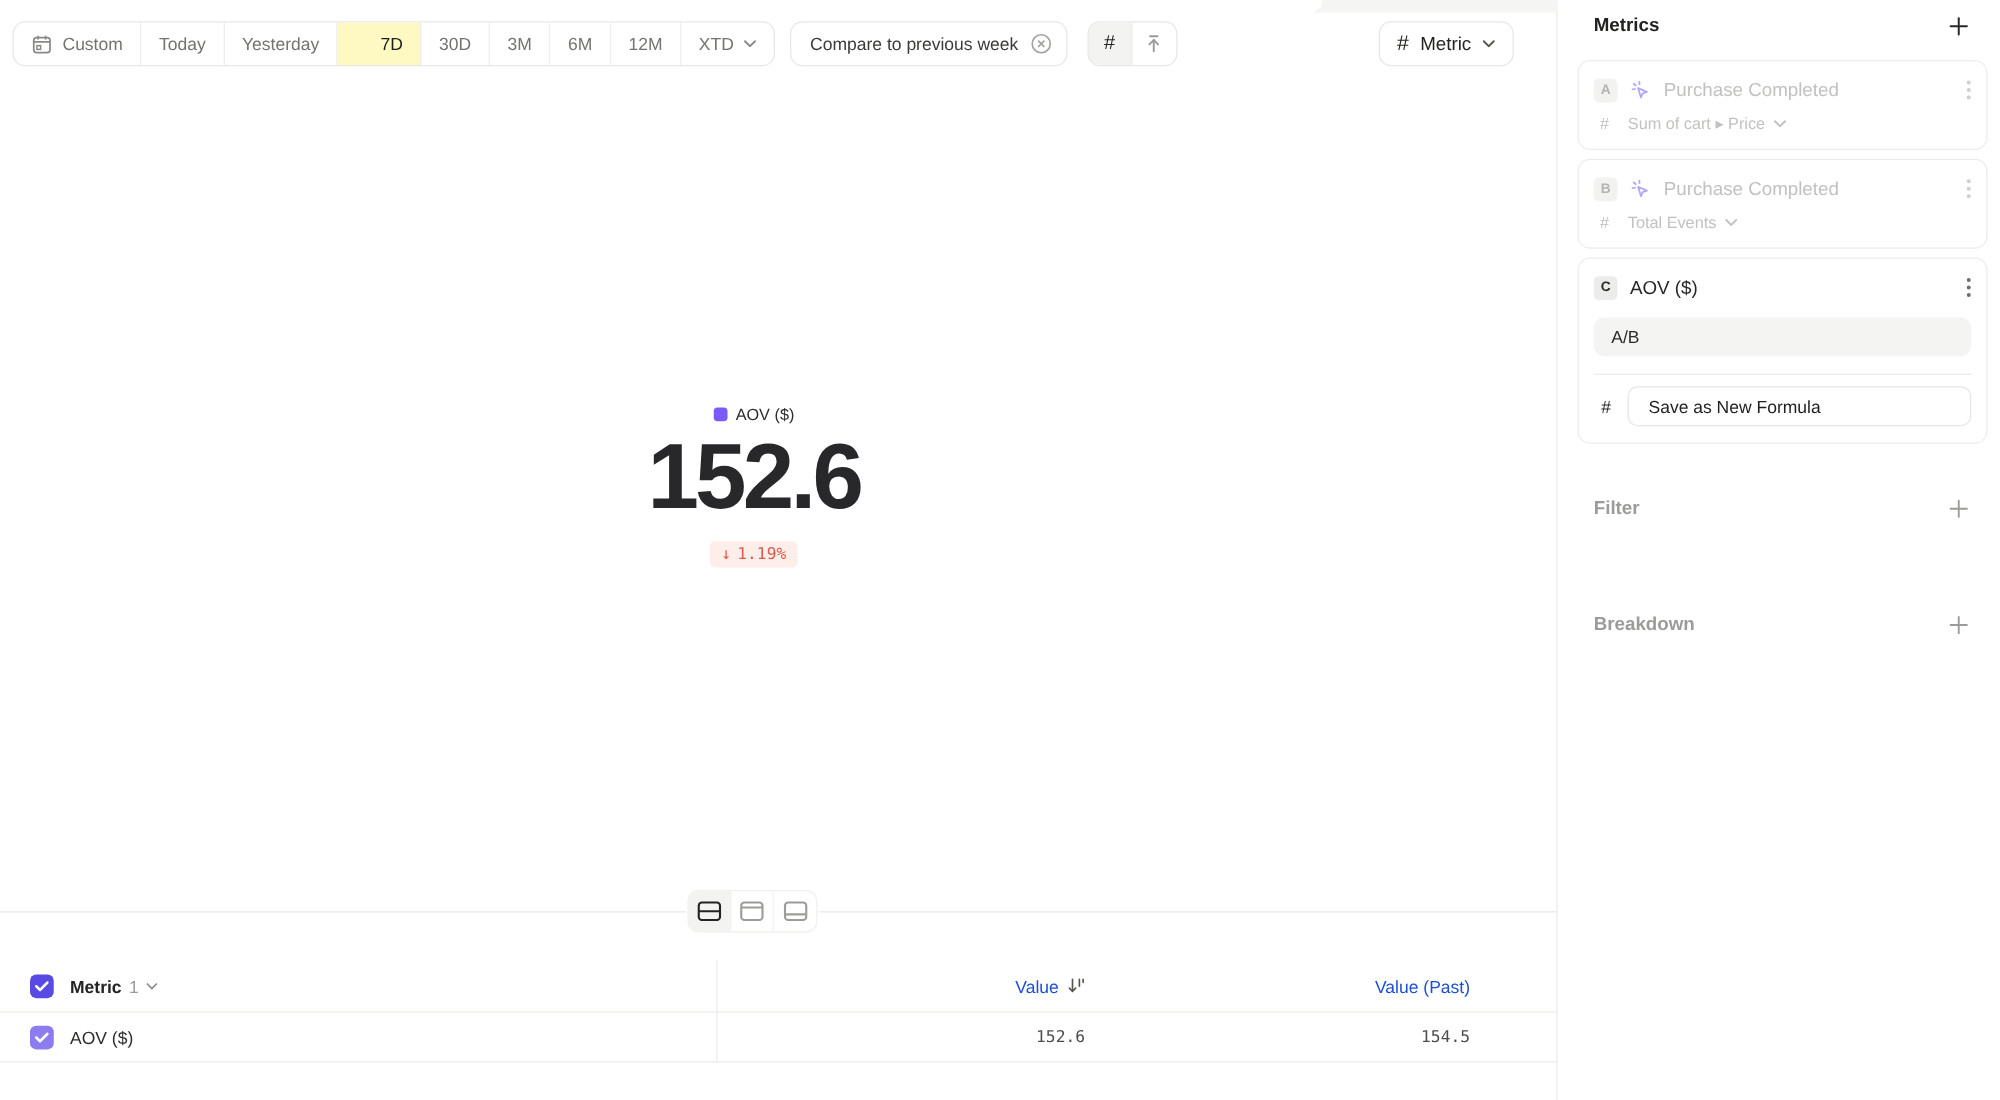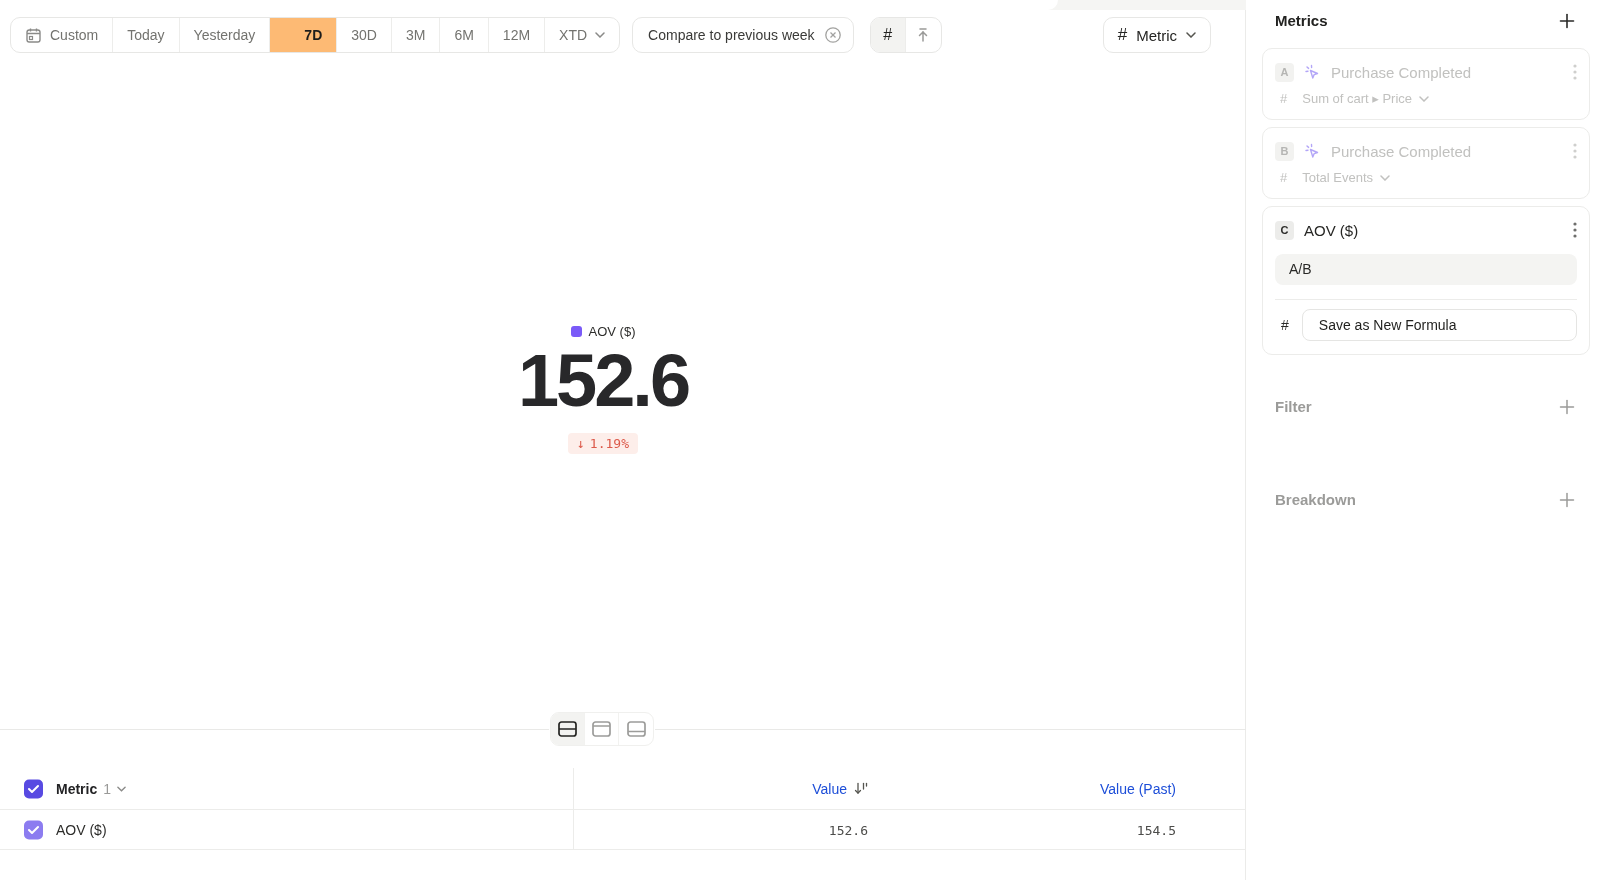--- a/index.html
+++ b/index.html
@@ -13,21 +13,21 @@
   .top-strip-card { position:absolute; top:0; left:0; width:1058px; height:10px;
     background:#fff; border-bottom-right-radius:12px; }
 
   .toolbar { position:absolute; top:17px; left:10px; right:34px; height:36px;
     display:flex; align-items:flex-end; }
   .seg-control { display:flex; height:36px; border:1px solid #e7e7e5; border-radius:10px;
     background:#fff; overflow:hidden; }
   .seg { display:flex; align-items:center; gap:8px; padding:0 14px; font-size:14px;
     color:#73736f; border-right:1px solid #ededeb; white-space:nowrap; cursor:pointer; }
   .seg:last-child { border-right:none; }
-  .seg.selected { background:#fdba74; color:#1d1d1b; font-weight:bold;padding-left:34px; }
+  .seg.selected { background:#fef9c3; color:#1d1d1b; font-weight:normal;padding-left:34px; }
   .pill { margin-left:12px; display:flex; align-items:center; gap:9px; height:36px;
     border:1px solid #e7e7e5; border-radius:10px; padding:0 11px 0 15px;
     font-size:14px; color:#3a3a38; background:#fff; }
   .view-toggle { margin-left:16px; display:flex; height:36px; border:1px solid #e7e7e5;
     border-radius:10px; background:#fff; overflow:hidden; }
   .vt-seg { width:35px; display:flex; align-items:center; justify-content:center;
     color:#8f8f8d; border-right:1px solid #ededeb; cursor:pointer; }
   .vt-seg:last-child { border-right:none; }
   .vt-seg.selected { background:#f3f3f1; color:#242422; }
   .hash-glyph { font-size:16px; font-weight:normal; }

